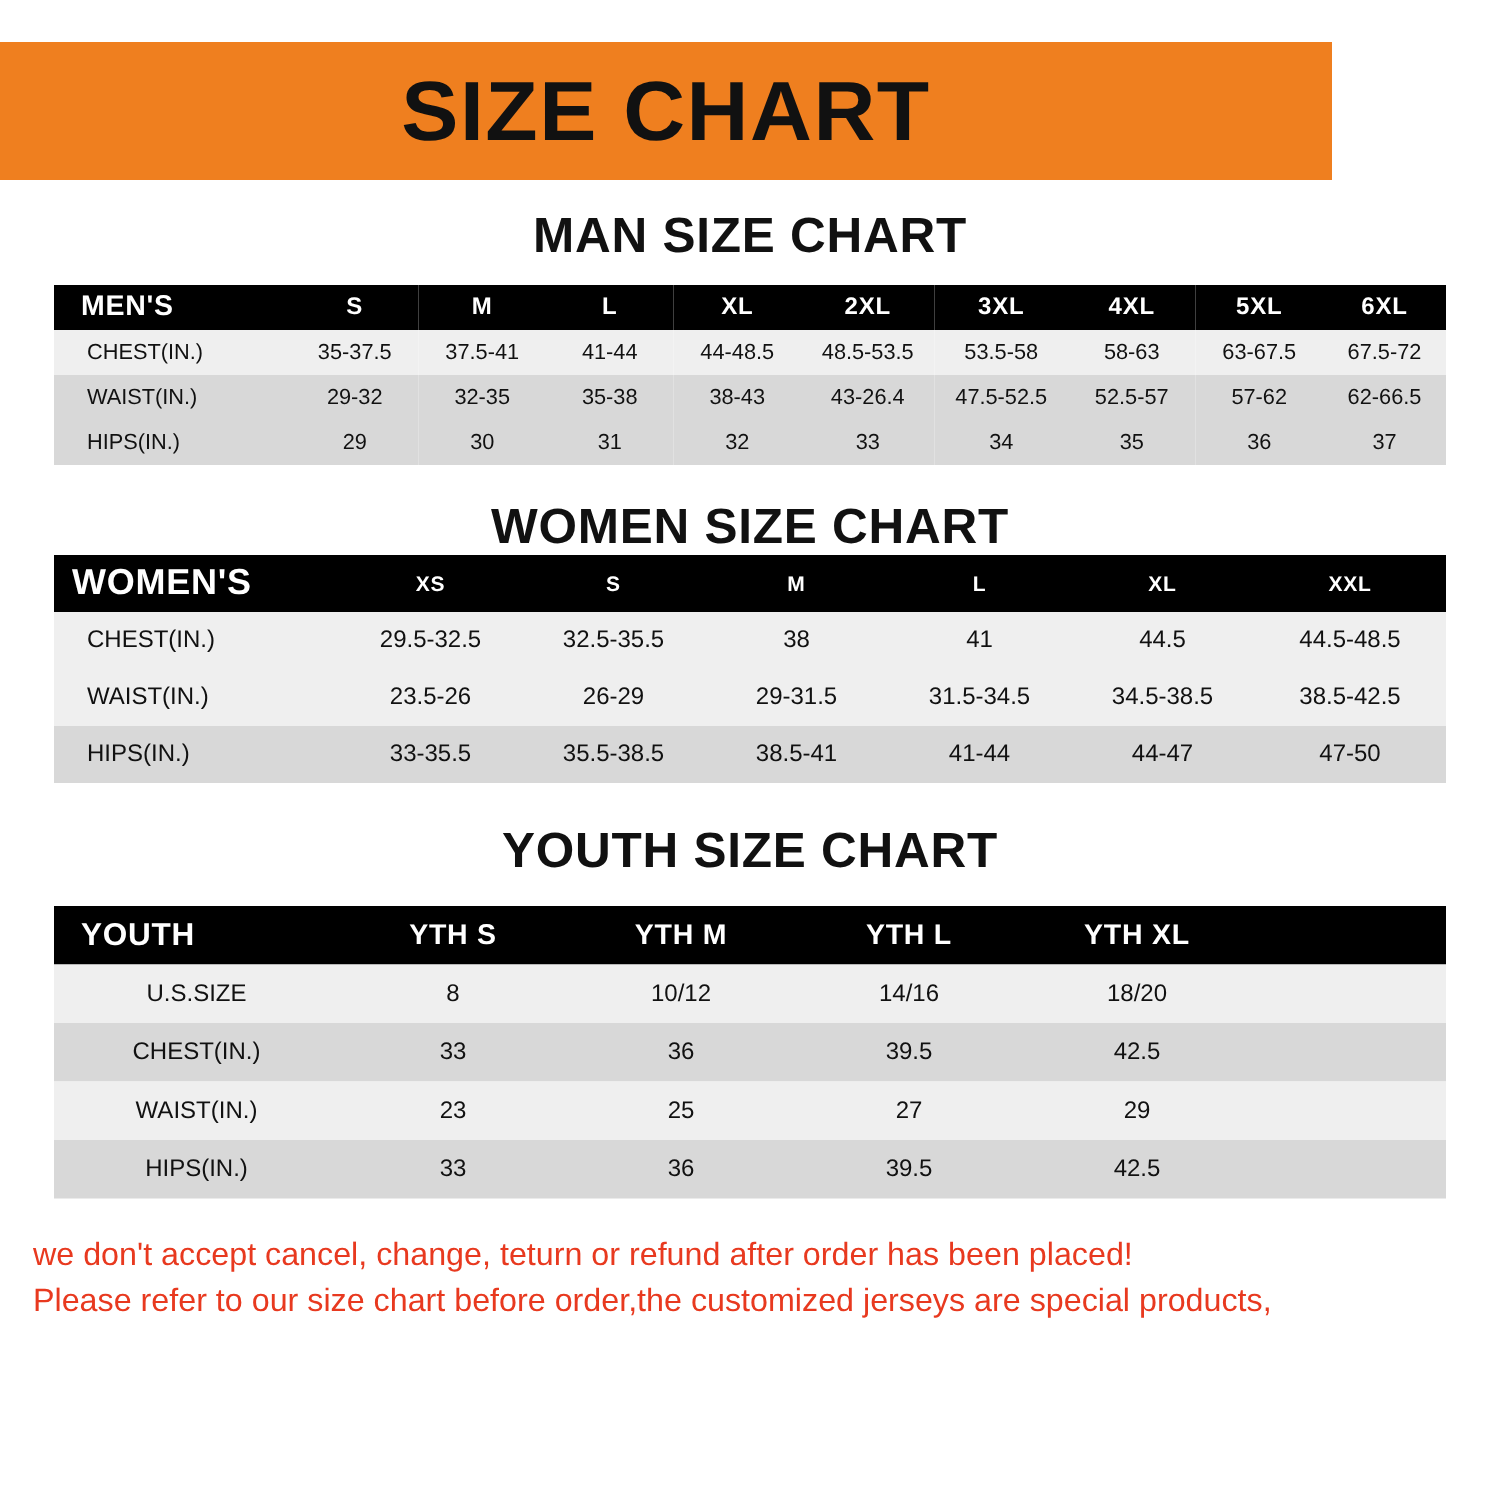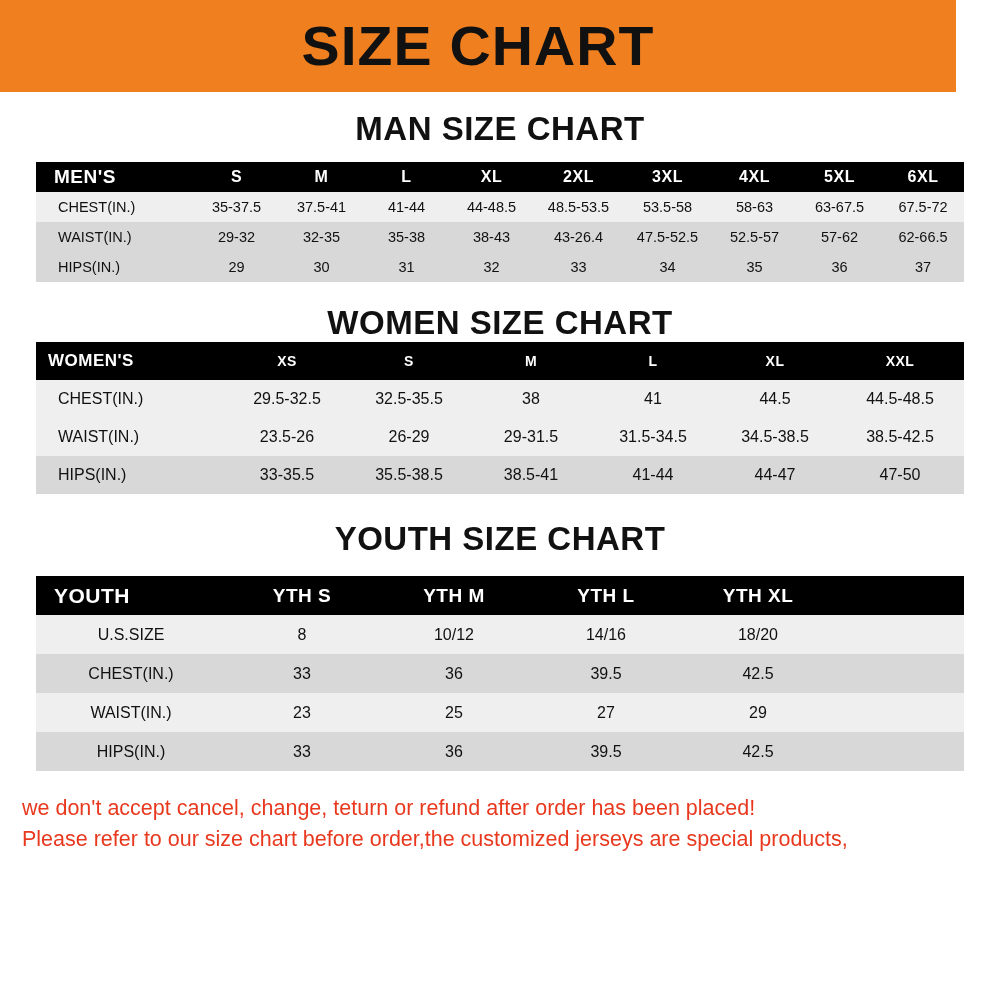--- a/index.html
+++ b/index.html
@@ -15,26 +15,27 @@
   }
   .page {
     width: 1000px;
     height: 1000px;
     position: relative;
     background: #ffffff;
     box-sizing: border-box;
   }
   
   .banner {
-    width: 956px;
+    width: 888px;
     height: 92px;
     background: #ef7f1f;
     display: flex;
     align-items: center;
     justify-content: center;
+    margin-top: 28px;
   }
   .banner-title {
     font-family: "Liberation Sans", sans-serif;
     font-weight: bold;
     font-size: 56px;
     letter-spacing: 1px;
     color: #111111;
     line-height: 1;
     margin: 0;
     transform: scaleX(1.02);
@@ -98,21 +99,21 @@
   table.size tbody tr.even { background: #d8d8d8; }
 
   
   #men-table th, #men-table td { height: 30px; font-size: 14.5px; }
   #men-table thead th { font-size: 16px; }
   #men-table thead th.rowlabel { font-size: 19px; }
 
   
   #women-table th, #women-table td { height: 38px; font-size: 16px; }
   #women-table thead th { font-size: 14px; }
-  #women-table thead th.rowlabel { font-size: 17px; padding-left: 12px; }
+  #women-table thead th.rowlabel { font-size: 24px; padding-left: 12px; }
   #women-table tbody td.rowlabel { font-size: 16px; }
 
   
   #youth-table th, #youth-table td { height: 39px; font-size: 16px; }
   #youth-table thead th { font-size: 19px; }
   #youth-table thead th.rowlabel { font-size: 21px; }
   #youth-table tbody td.rowlabel { font-size: 16px; text-align: center; padding-left: 0; }
 
   
   .footer-note {

